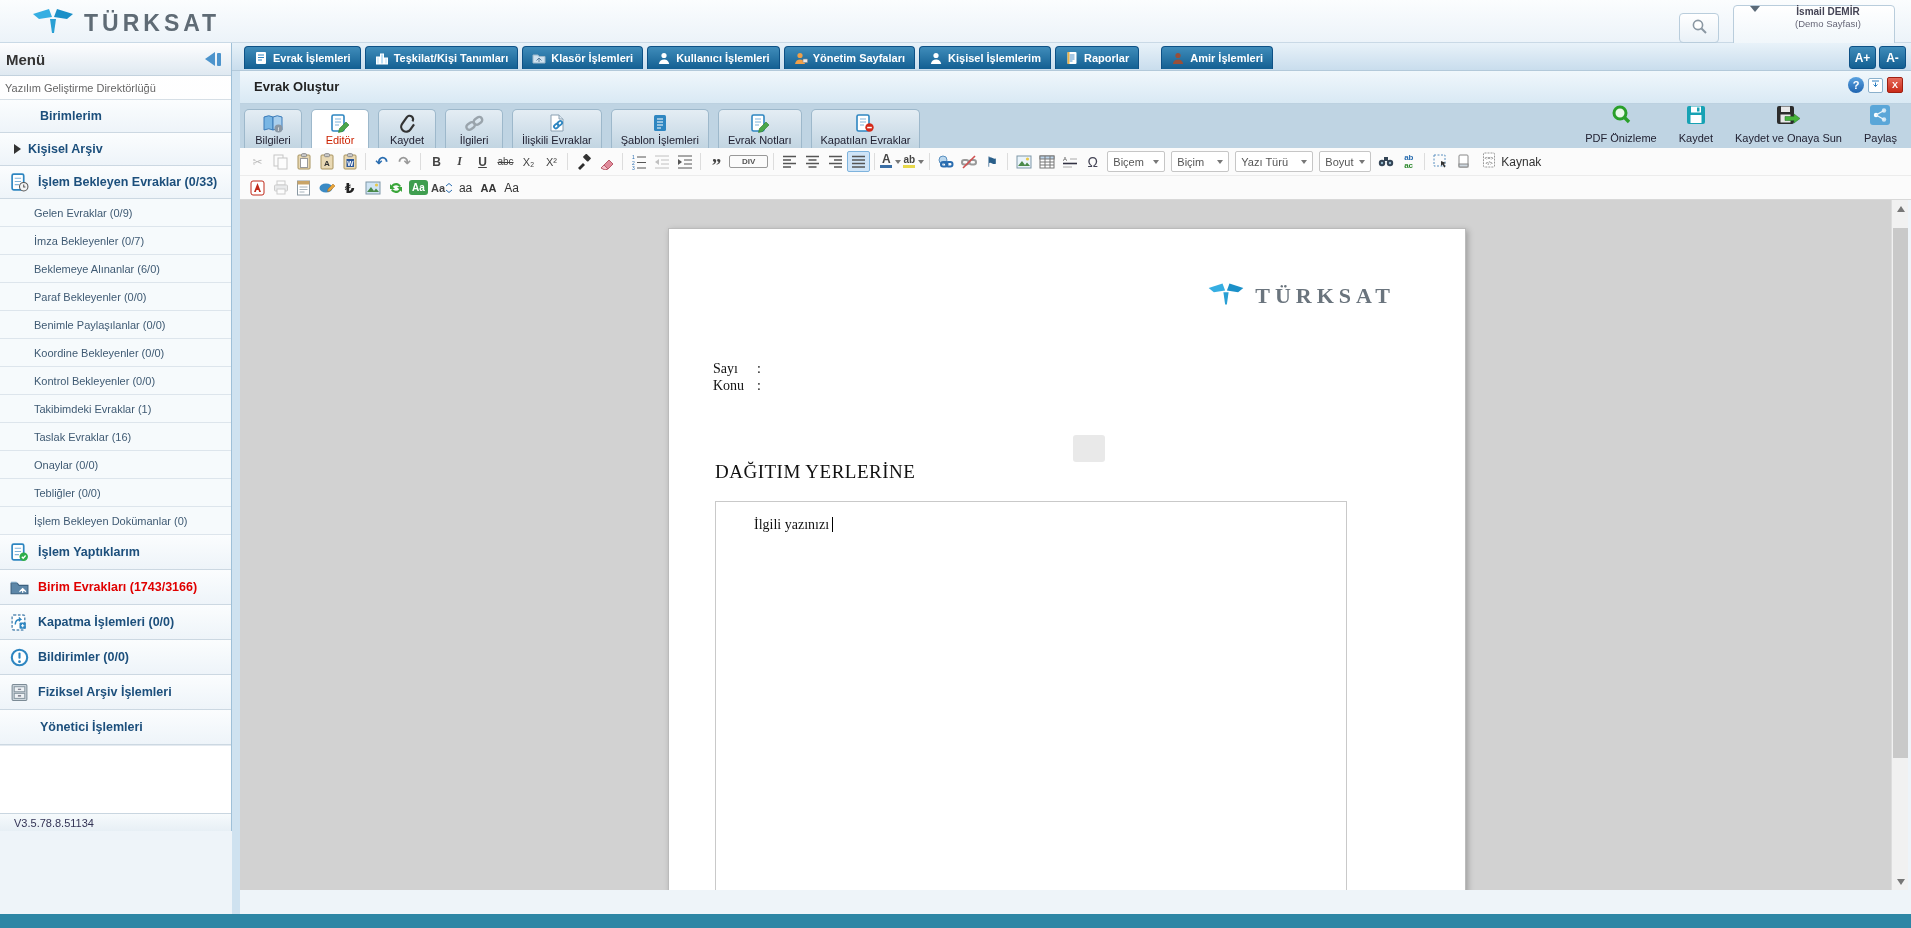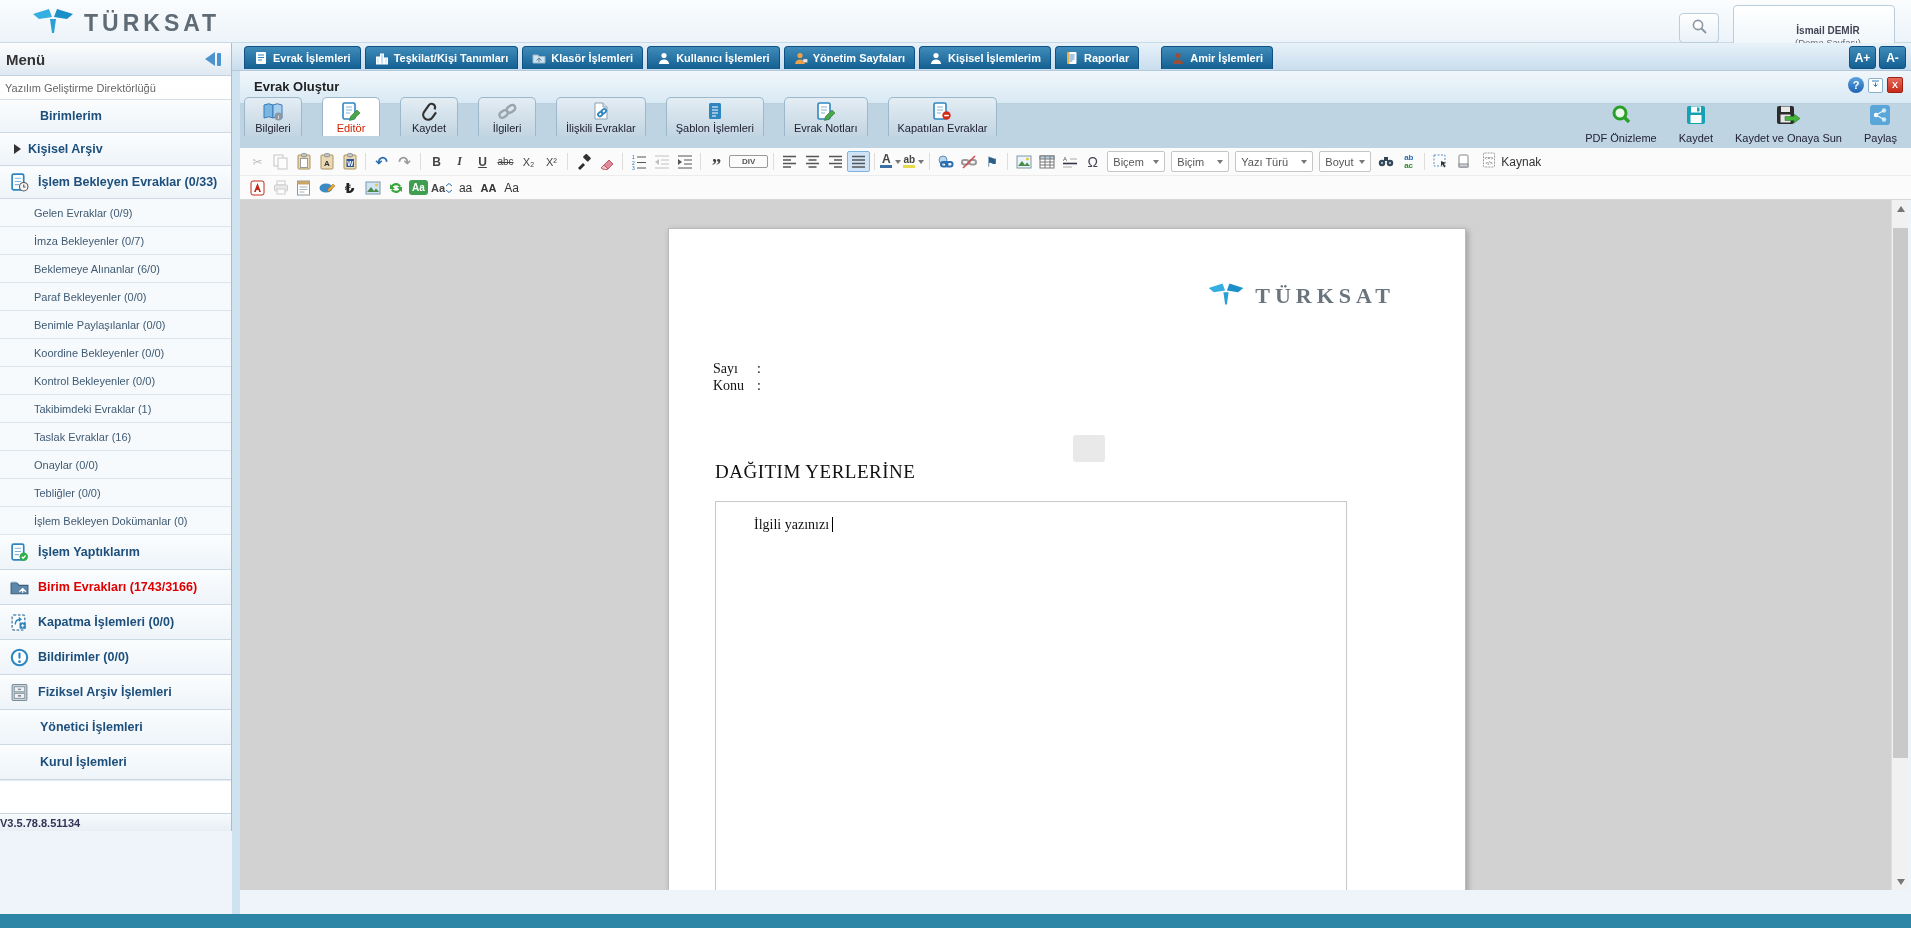--- a/index.html
+++ b/index.html
@@ -10,21 +10,21 @@
   }
   
   .app-header{position:absolute;left:0;top:0;right:0;height:43px;
     background:linear-gradient(#fbfdfe,#ecf3f9);border-bottom:1px solid #c9d9e6;}
   .logo{position:absolute;left:30px;top:6px;display:flex;align-items:center;gap:8px;}
   .logo-text{font-size:23px;font-weight:bold;color:#5f6b75;letter-spacing:4px;}
   .hdr-right{position:absolute;right:16px;top:5px;display:flex;gap:14px;align-items:center;}
   .search-btn{width:40px;height:30px;border:1px solid #b9cddc;border-radius:4px;
     background:linear-gradient(#ffffff,#e9f1f7);display:flex;align-items:center;justify-content:center;cursor:pointer;}
   .user-box{width:162px;height:45px;border:1px solid #b9cddc;border-radius:4px;
-    background:linear-gradient(#ffffff,#eef5fa);display:flex;align-items:flex-end;cursor:pointer;}
+    background:linear-gradient(#ffffff,#eef5fa);display:flex;align-items:flex-start;cursor:pointer;}
   .caret-down{width:0;height:0;border-left:5px solid transparent;border-right:5px solid transparent;
     border-top:6px solid #5a6a78;margin:0 10px 0 16px;}
   .user-text{flex:1;text-align:center;line-height:12px;padding-right:8px;}
   .user-name{font-size:10px;font-weight:bold;color:#445;}
   .user-role{font-size:9.5px;color:#667;}
   
   .topnav{position:absolute;left:232px;top:43px;right:0;height:28px;
     background:linear-gradient(#e8f2f9,#c9dded);border-bottom:1px solid #b3c9da;}
   .nav-tabs{position:absolute;left:12px;top:3px;display:flex;gap:4px;}
   .nav-tab{height:23px;display:flex;align-items:center;gap:5px;padding:0 9px;
@@ -52,36 +52,36 @@
   .sb-sec .lbl{padding-left:40px;}
   .sb-sec .lbl.after-ic{padding-left:8px;}
   .sb-ic{width:22px;margin-left:8px;display:inline-flex;justify-content:center;}
   .tri-r{width:0;height:0;border-top:5px solid transparent;border-bottom:5px solid transparent;
     border-left:7px solid #333;margin-left:14px;}
   .tri-r + .lbl{padding-left:7px;}
   .sb-sub{height:28px;display:flex;align-items:center;padding-left:34px;border-bottom:1px solid #dde5ec;
     background:#f6fafc;font-size:11px;color:#3f5a73;cursor:pointer;}
   .sb-red{color:#e00000;}
   .sb-fill{flex:1;background:#fff;border-top:1px solid #e4eaf0;}
-  .sb-version{height:18px;display:flex;align-items:center;padding-left:0;border-top:1px solid #c9d6e0;
-    background:linear-gradient(#f6fafc,#e7eff5);font-size:11px;font-weight:bold;color:#335;}
+  .sb-version{height:18px;display:flex;align-items:center;padding-left:14px;border-top:1px solid #c9d6e0;
+    background:linear-gradient(#f6fafc,#e7eff5);font-size:11px;font-weight:normal;color:#335;}
   .gap-strip{position:absolute;left:232px;top:71px;width:8px;height:843px;background:#cfe2f0;}
   
   .titlebar{position:absolute;left:240px;top:71px;right:0;height:33px;
     background:linear-gradient(#f0f7fc,#d9e9f4);border-bottom:1px solid #bcd1e0;}
   .page-title{position:absolute;left:14px;top:8px;font-size:13px;font-weight:bold;color:#222;}
   .win-icons{position:absolute;right:8px;top:6px;display:flex;gap:4px;align-items:center;}
   .ic-help{width:16px;height:16px;border-radius:50%;background:linear-gradient(#5aa2e0,#1f64b0);color:#fff;
     font-size:11px;font-weight:bold;text-align:center;line-height:16px;cursor:pointer;}
   .ic-min{width:15px;height:15px;background:#fff;border:1px solid #8ab0cc;border-radius:2px;color:#2e7fc0;
     font-size:9px;text-align:center;line-height:13px;cursor:pointer;}
   .ic-close{width:16px;height:16px;background:linear-gradient(#e66a5a,#c92a18);border:1px solid #a02012;border-radius:2px;
     color:#fff;font-size:9px;font-weight:bold;text-align:center;line-height:15px;cursor:pointer;}
   .tabstrip{position:absolute;left:240px;top:104px;right:0;height:44px;background:#bfd4e3;}
-  .mtabs{position:absolute;left:4px;bottom:12px;display:flex;gap:20px;}
+  .mtabs{position:absolute;left:4px;bottom:0;display:flex;gap:9px;}
   .mtab{min-width:58px;padding:3px 9px 2px;border:1px solid #9db8cb;border-bottom:none;border-radius:5px 5px 0 0;
     background:linear-gradient(#e4edf4,#c2d5e2);display:flex;flex-direction:column;align-items:center;gap:1px;cursor:pointer;}
   .mtab-lb{font-size:11px;color:#223;}
   .mtab.active{background:#fff;}
   .mtab.active .mtab-lb{color:#cc2200;}
   .mtab-ic{height:20px;display:flex;align-items:center;}
   .actions{position:absolute;right:14px;bottom:4px;display:flex;gap:22px;}
   .act-btn{display:flex;flex-direction:column;align-items:center;gap:2px;cursor:pointer;}
   .act-lb{font-size:11px;color:#223;white-space:nowrap;}
   
@@ -351,23 +351,20 @@
             <rect x="4" y="3.5" width="10" height="4.8" fill="#eef2f5" stroke="#8a98a2"></rect>
             <rect x="4" y="9.8" width="10" height="4.8" fill="#eef2f5" stroke="#8a98a2"></rect>
             <path d="M7.5 5.9h3M7.5 12.2h3" stroke="#667"></path>
           </svg>
         </span>
       <span class="lbl after-ic">Fiziksel Arşiv İşlemleri</span>
     </div>
     <div class="sb-sec tall">
         <span class="lbl">Yönetici İşlemleri</span>
       </div>
-    <div class="sb-sec tall">
-        <span class="lbl">Kurul İşlemleri</span>
-      </div>
 
     <div class="sb-fill"></div>
     <div class="sb-version">V3.5.78.8.51134</div>
   </aside>
   <div class="gap-strip"></div>
 
   <div class="titlebar">
     <span class="page-title">Evrak Oluştur</span>
     <div class="win-icons">
       <span class="ic-help">?</span>

